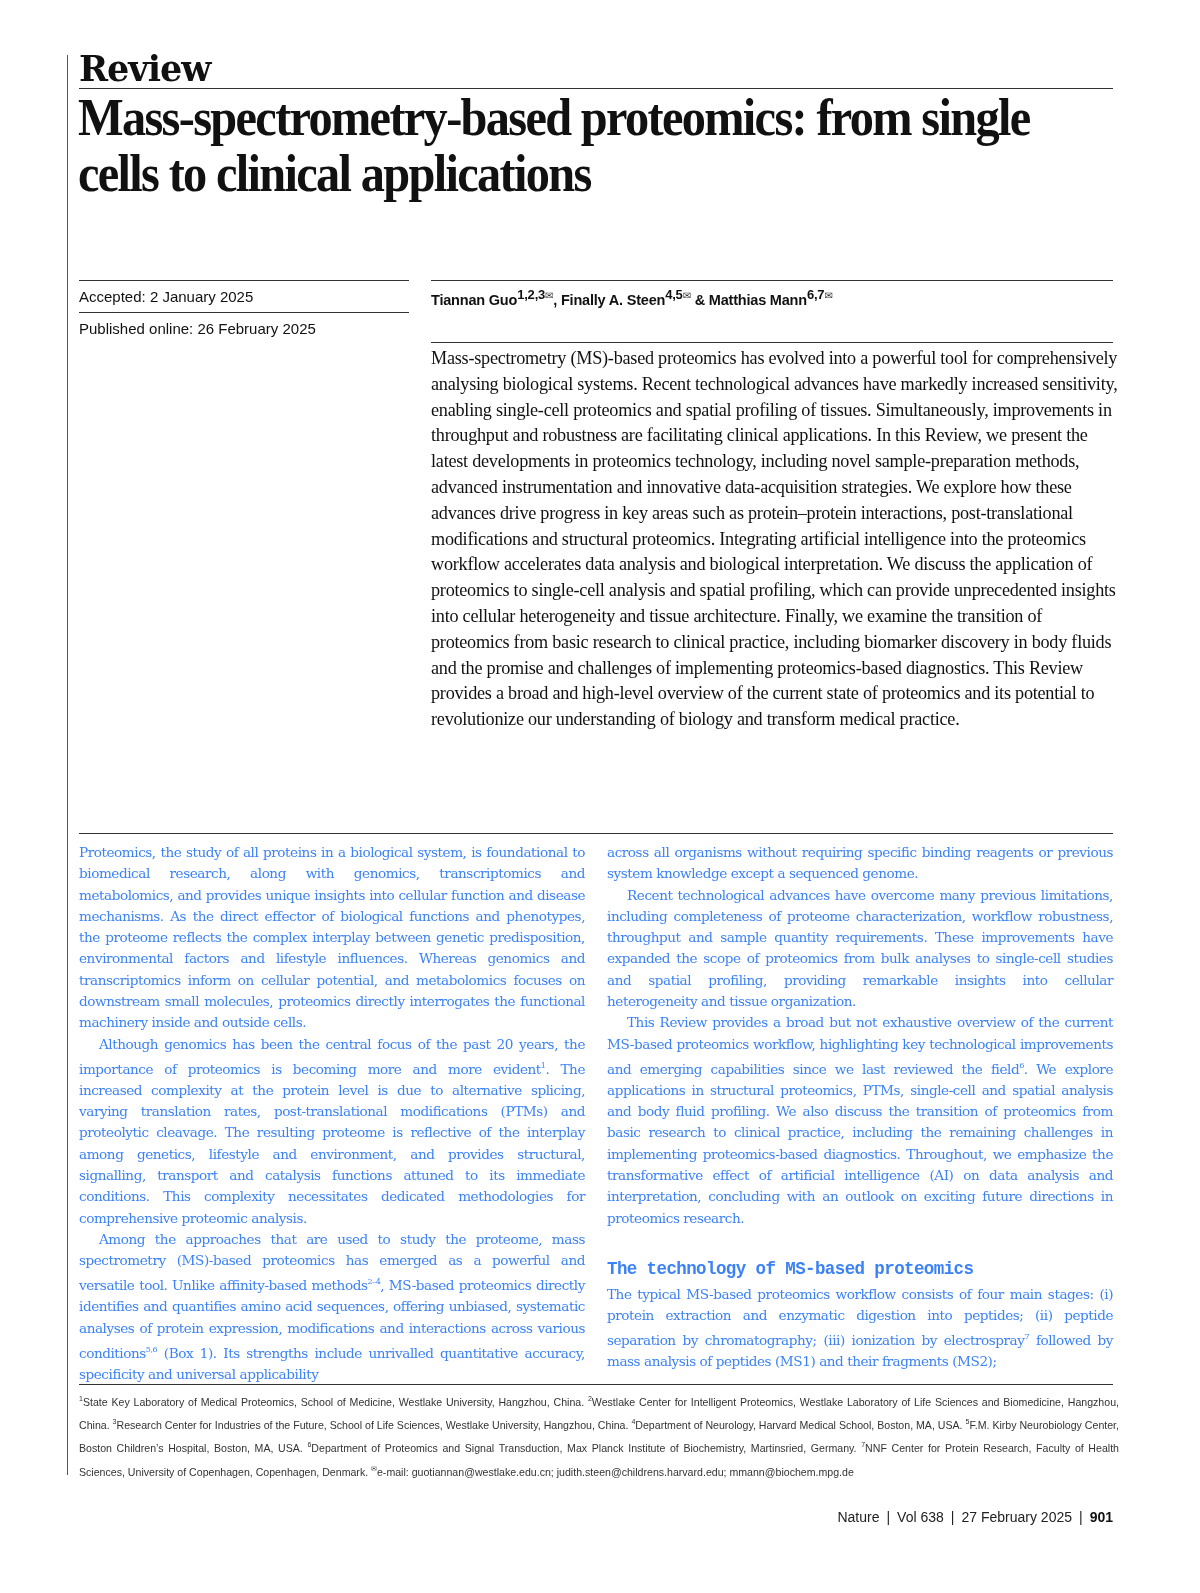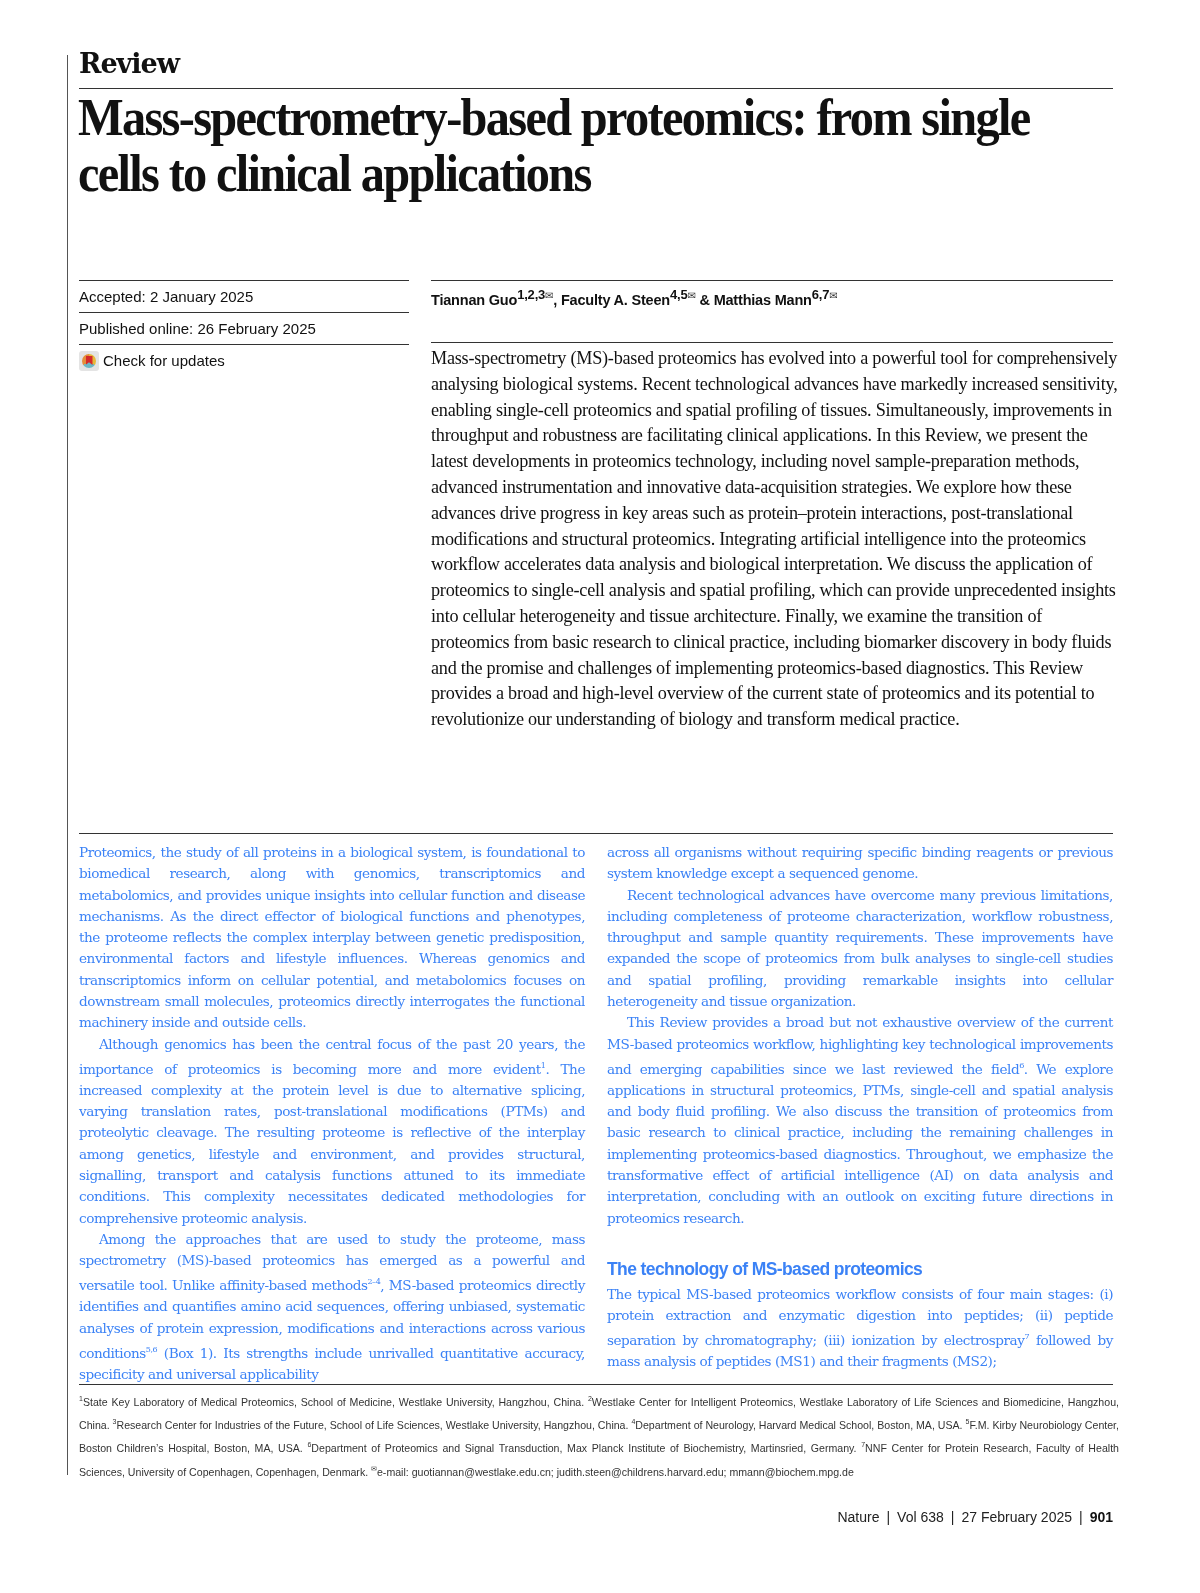--- a/index.html
+++ b/index.html
@@ -1,38 +1,38 @@
 <!DOCTYPE html>
 <html><head>
 <meta charset="utf-8">
 <style>
   html, body { margin: 0; padding: 0; background: #ffffff; }
   body { width: 1200px; height: 1593px; position: relative; overflow: hidden; color: #1a1a1a; }
   .vrule { position: absolute; left: 67px; top: 55px; width: 1px; height: 1420px; background: #555; }
-  .section-label { position: absolute; left: 79px; top: 48px; font-family: "DejaVu Serif", serif; font-weight: bold; font-size: 27px; letter-spacing: -1px; color: #111; }
+  .section-label { position: absolute; left: 79px; top: 48px; font-family: "DejaVu Serif", serif; font-weight: bold; font-size: 35px; letter-spacing: -1px; color: #111; }
   .hr { position: absolute; height: 1px; background: #333; }
   .title { position: absolute; left: 78px; top: 90px; width: 1060px; font-family: "Liberation Serif", serif; font-weight: bold; font-size: 52px; line-height: 56px; letter-spacing: -1.8px; color: #111; transform: scaleX(0.93); transform-origin: left top; }
   .meta { position: absolute; left: 79px; top: 280px; width: 330px; font-family: "Liberation Sans", sans-serif; font-size: 15px; color: #111; }
   .meta-row { height: 32px; line-height: 32px; border-top: 1px solid #333; box-sizing: border-box; white-space: nowrap; }
   .meta-row.updates { display: flex; align-items: center; gap: 4px; }
   .upd-icon { width: 20px; height: 20px; border-radius: 3px; background: #e4e4e4; display: inline-flex; align-items: center; justify-content: center; }
   .upd-icon .ring { width: 14px; height: 14px; border-radius: 50%; background: conic-gradient(#e7b93b 0 35%, #6cb6c4 35% 65%, #e58e3a 65% 100%); display: flex; align-items: center; justify-content: center; }
   .upd-icon .mark { width: 7px; height: 9px; background: #d42a2a; clip-path: polygon(0 0, 100% 0, 100% 100%, 50% 70%, 0 100%); }
   .authors { position: absolute; left: 431px; top: 287px; font-family: "Liberation Sans", sans-serif; font-weight: bold; font-size: 14.5px; color: #111; white-space: nowrap; letter-spacing: -0.2px; }
   .authors sup { font-size: 13px; font-weight: bold; }
   .env { font-size: 10px; font-weight: normal; color: #333; vertical-align: super; }
   .abstract { position: absolute; left: 431px; top: 346px; width: 690px; font-family: "Liberation Serif", serif; font-size: 18.2px; line-height: 25.8px; color: #111; letter-spacing: -0.25px; }
   .abstract p { margin: 0; }
   .col { position: absolute; font-family: "DejaVu Serif", serif; font-size: 13.6px; line-height: 21.3px; color: #3b82f6; letter-spacing: -0.45px; text-align: justify; }
   .col p { margin: 0; }
   .col p.indent { text-indent: 20px; }
   .col sup { font-size: 8px; }
   .col-left { left: 79px; top: 842px; width: 506px; }
   .col-right { left: 607px; top: 842px; width: 506px; }
-  .sec-heading { font-family: Liberation Sans, sans-serif; font-weight: bold; font-size: 17.5px; letter-spacing: -0.6px; margin: 27px 0 2px 0 !important; line-height: 26px; text-align: left; }
+  .sec-heading { font-family: Liberation Mono, monospace; font-weight: bold; font-size: 17.5px; letter-spacing: -0.6px; margin: 27px 0 2px 0 !important; line-height: 26px; text-align: left; }
   .footnotes { position: absolute; left: 79px; top: 1389px; width: 1040px; font-family: "Liberation Sans", sans-serif; font-size: 10.6px; line-height: 19.7px; color: #333; text-align: justify; }
   .footnotes sup { font-size: 7px; }
   .footer { position: absolute; right: 87px; top: 1509px; font-family: "Liberation Sans", sans-serif; font-size: 14px; color: #222; white-space: nowrap; }
   .footer .sep { margin: 0 7px; }
   .footer .page { font-weight: bold; color: #111; }
 </style>
 </head>
 <body>
 
 <div class="vrule"></div>
@@ -41,32 +41,24 @@
 <div class="hr" style="left:79px; top:88px; width:1034px;"></div>
 
 <h1 class="title" style="margin:0;">Mass-spectrometry-based proteomics: from single cells to clinical applications</h1>
 
 <div class="hr" style="left:79px; top:280px; width:330px;"></div>
 <div class="hr" style="left:431px; top:280px; width:682px;"></div>
 
 <div class="meta">
   <div class="meta-row">Accepted: 2 January 2025</div>
   <div class="meta-row">Published online: 26 February 2025</div>
-  <div class="meta-row updates">
-    <span class="upd-icon">
-        <span class="ring">
-          <span class="mark"></span>
-        </span>
-      </span>
-    <span>Check for updates</span>
-  </div>
 </div>
 
 <div class="authors">
-  <span>Tiannan Guo</span><sup>1,2,3</sup><span class="env">✉</span><span>, </span><span>Faculty A. Steen</span><sup>4,5</sup><span class="env">✉</span><span> &amp; </span><span>Matthias Mann</span><sup>6,7</sup><span class="env">✉</span>
+  <span>Tiannan Guo</span><sup>1,2,3</sup><span class="env">✉</span><span>, </span><span>Finally A. Steen</span><sup>4,5</sup><span class="env">✉</span><span> &amp; </span><span>Matthias Mann</span><sup>6,7</sup><span class="env">✉</span>
 </div>
 
 <div class="hr" style="left:431px; top:342px; width:682px;"></div>
 
 <div class="abstract">
   <p>Mass-spectrometry (MS)-based proteomics has evolved into a powerful tool for comprehensively analysing biological systems. Recent technological advances have markedly increased sensitivity, enabling single-cell proteomics and spatial profiling of tissues. Simultaneously, improvements in throughput and robustness are facilitating clinical applications. In this Review, we present the latest developments in proteomics technology, including novel sample-preparation methods, advanced instrumentation and innovative data-acquisition strategies. We explore how these advances drive progress in key areas such as protein–protein interactions, post-translational modifications and structural proteomics. Integrating artificial intelligence into the proteomics workflow accelerates data analysis and biological interpretation. We discuss the application of proteomics to single-cell analysis and spatial profiling, which can provide unprecedented insights into cellular heterogeneity and tissue architecture. Finally, we examine the transition of proteomics from basic research to clinical practice, including biomarker discovery in body fluids and the promise and challenges of implementing proteomics-based diagnostics. This Review provides a broad and high-level overview of the current state of proteomics and its potential to revolutionize our understanding of biology and transform medical practice.</p>
 </div>
 
 <div class="hr" style="left:79px; top:833px; width:1034px;"></div>
 

